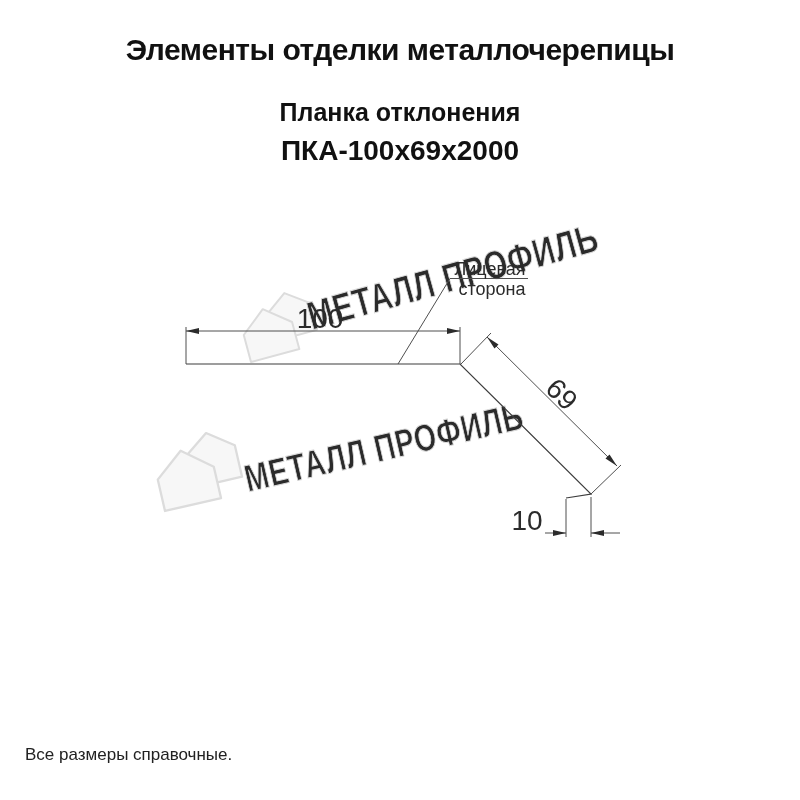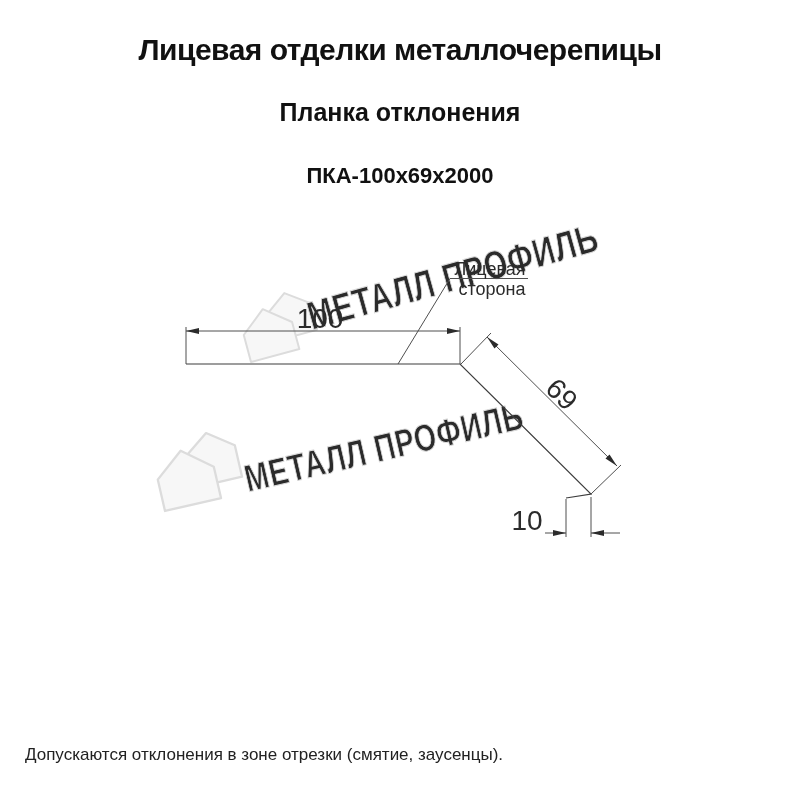--- a/index.html
+++ b/index.html
@@ -4,39 +4,39 @@
 <style>
   html,body{margin:0;padding:0;}
   body{
     width:800px;height:800px;position:relative;background:#ffffff;
     font-family:"Liberation Sans",sans-serif;overflow:hidden;
   }
   .hdr{position:absolute;left:0;width:800px;text-align:center;
        font-weight:bold;color:#111;line-height:1;white-space:nowrap;}
   #title{top:35px;font-size:30px;letter-spacing:-0.5px;}
   #sub1{top:100px;font-size:25px;}
-  #sub2{top:137px;font-size:22px;margin-top:28px;}
+  #sub2{top:137px;font-size:28px;}
   #drawing{position:absolute;left:0;top:0;}
   #drawing text{font-family:"Liberation Sans",sans-serif;fill:#2b2b2b;}
   .dim{font-size:28px;}
   .facelabel{font-size:18px;}
   .wmtext{font-size:40px;font-weight:bold;fill:#ececec;stroke:#dcdcdc;
           stroke-width:1px;letter-spacing:1px;}
   .wmtext2{font-size:38px;}
   .ln{stroke:#4f4f4f;stroke-width:1;fill:none;}
   .profile{stroke:#3d3d3d;stroke-width:1.2;fill:none;}
   .arrow{fill:#2b2b2b;stroke:none;}
   .house{fill:#f7f7f7;stroke:#dcdcdc;stroke-width:2;stroke-linejoin:round;}
   #footer{position:absolute;left:25px;top:744px;font-size:17px;
           line-height:22.5px;color:#222;}
 </style>
 </head>
 <body>
 
-<div id="title" class="hdr">Лицевая отделки металлочерепицы</div>
+<div id="title" class="hdr">Элементы отделки металлочерепицы</div>
 <div id="sub1" class="hdr">Планка отклонения</div>
 <div id="sub2" class="hdr">ПКА-100х69х2000</div>
 
 <svg id="drawing" width="800" height="800" viewBox="0 0 800 800">
 
   <g>
     <g transform="translate(236,306) rotate(-15)">
       <path class="house" d="M28,16 L50,0 L72,16 L72,44 L28,44 Z"></path>
       <path class="house" d="M0,30 L25,10 L50,30 L50,58 L0,58 Z"></path>
     </g>
@@ -82,14 +82,14 @@
   </g>
 
   <g>
     <polyline class="ln" points="528,278.5 450,278.5 398,364"></polyline>
     <text class="facelabel" x="490" y="275" text-anchor="middle">Лицевая</text>
     <text class="facelabel" x="492" y="295" text-anchor="middle">сторона</text>
   </g>
 </svg>
 
 <div id="footer">
-  <div>Допускаются отклонения в зоне отрезки (смятие, заусенцы).</div>
+  <div>Все размеры справочные.</div>
 </div>
 
 </body></html>

